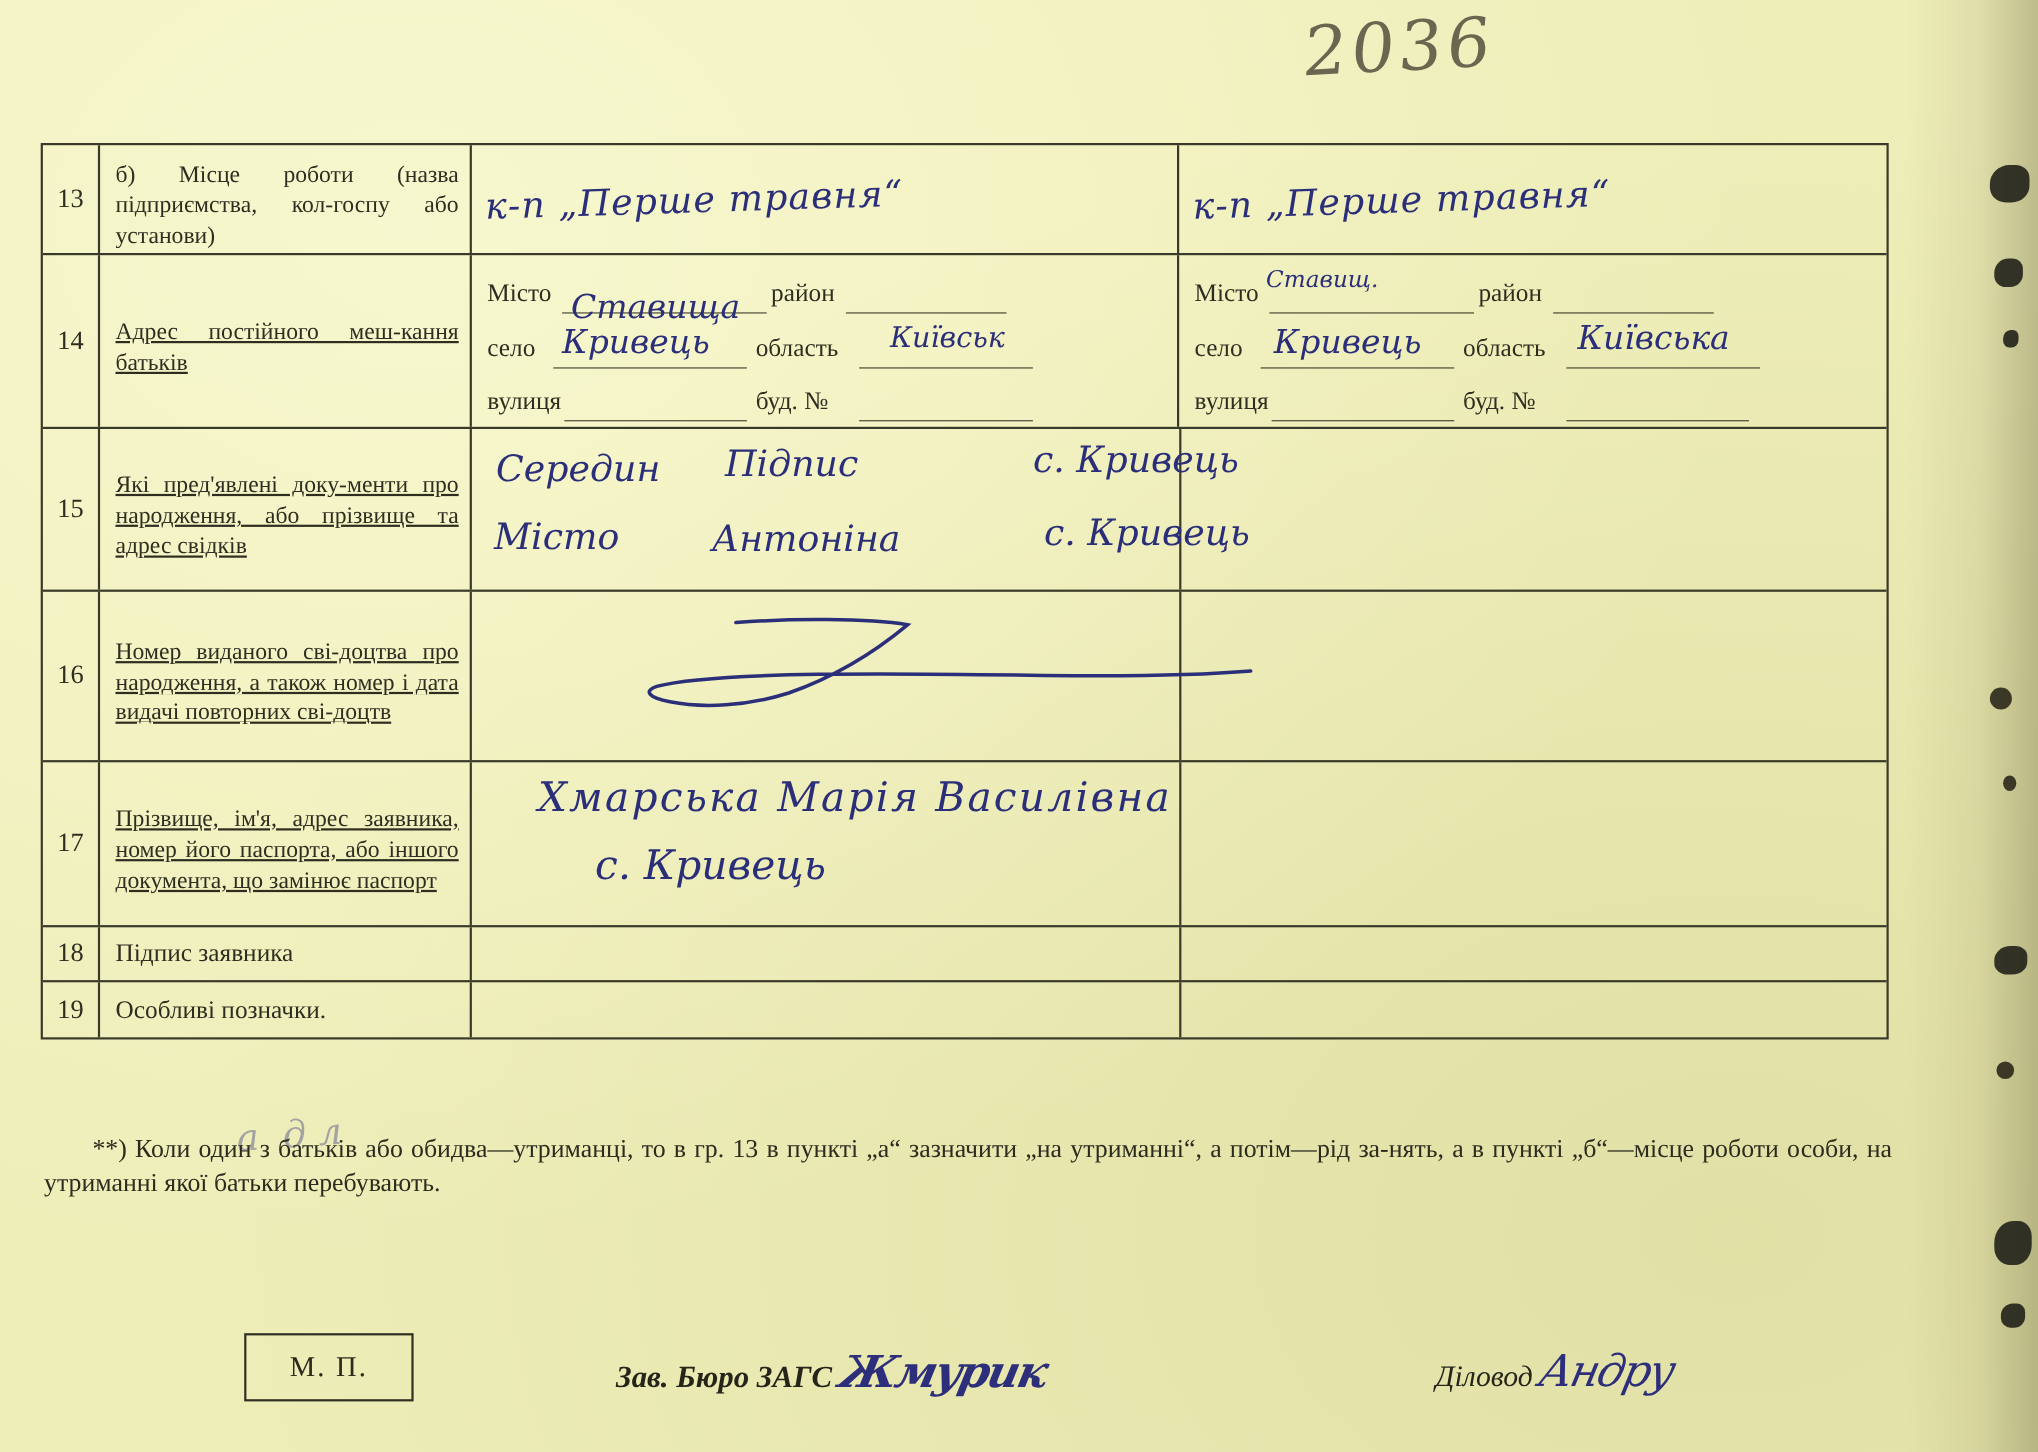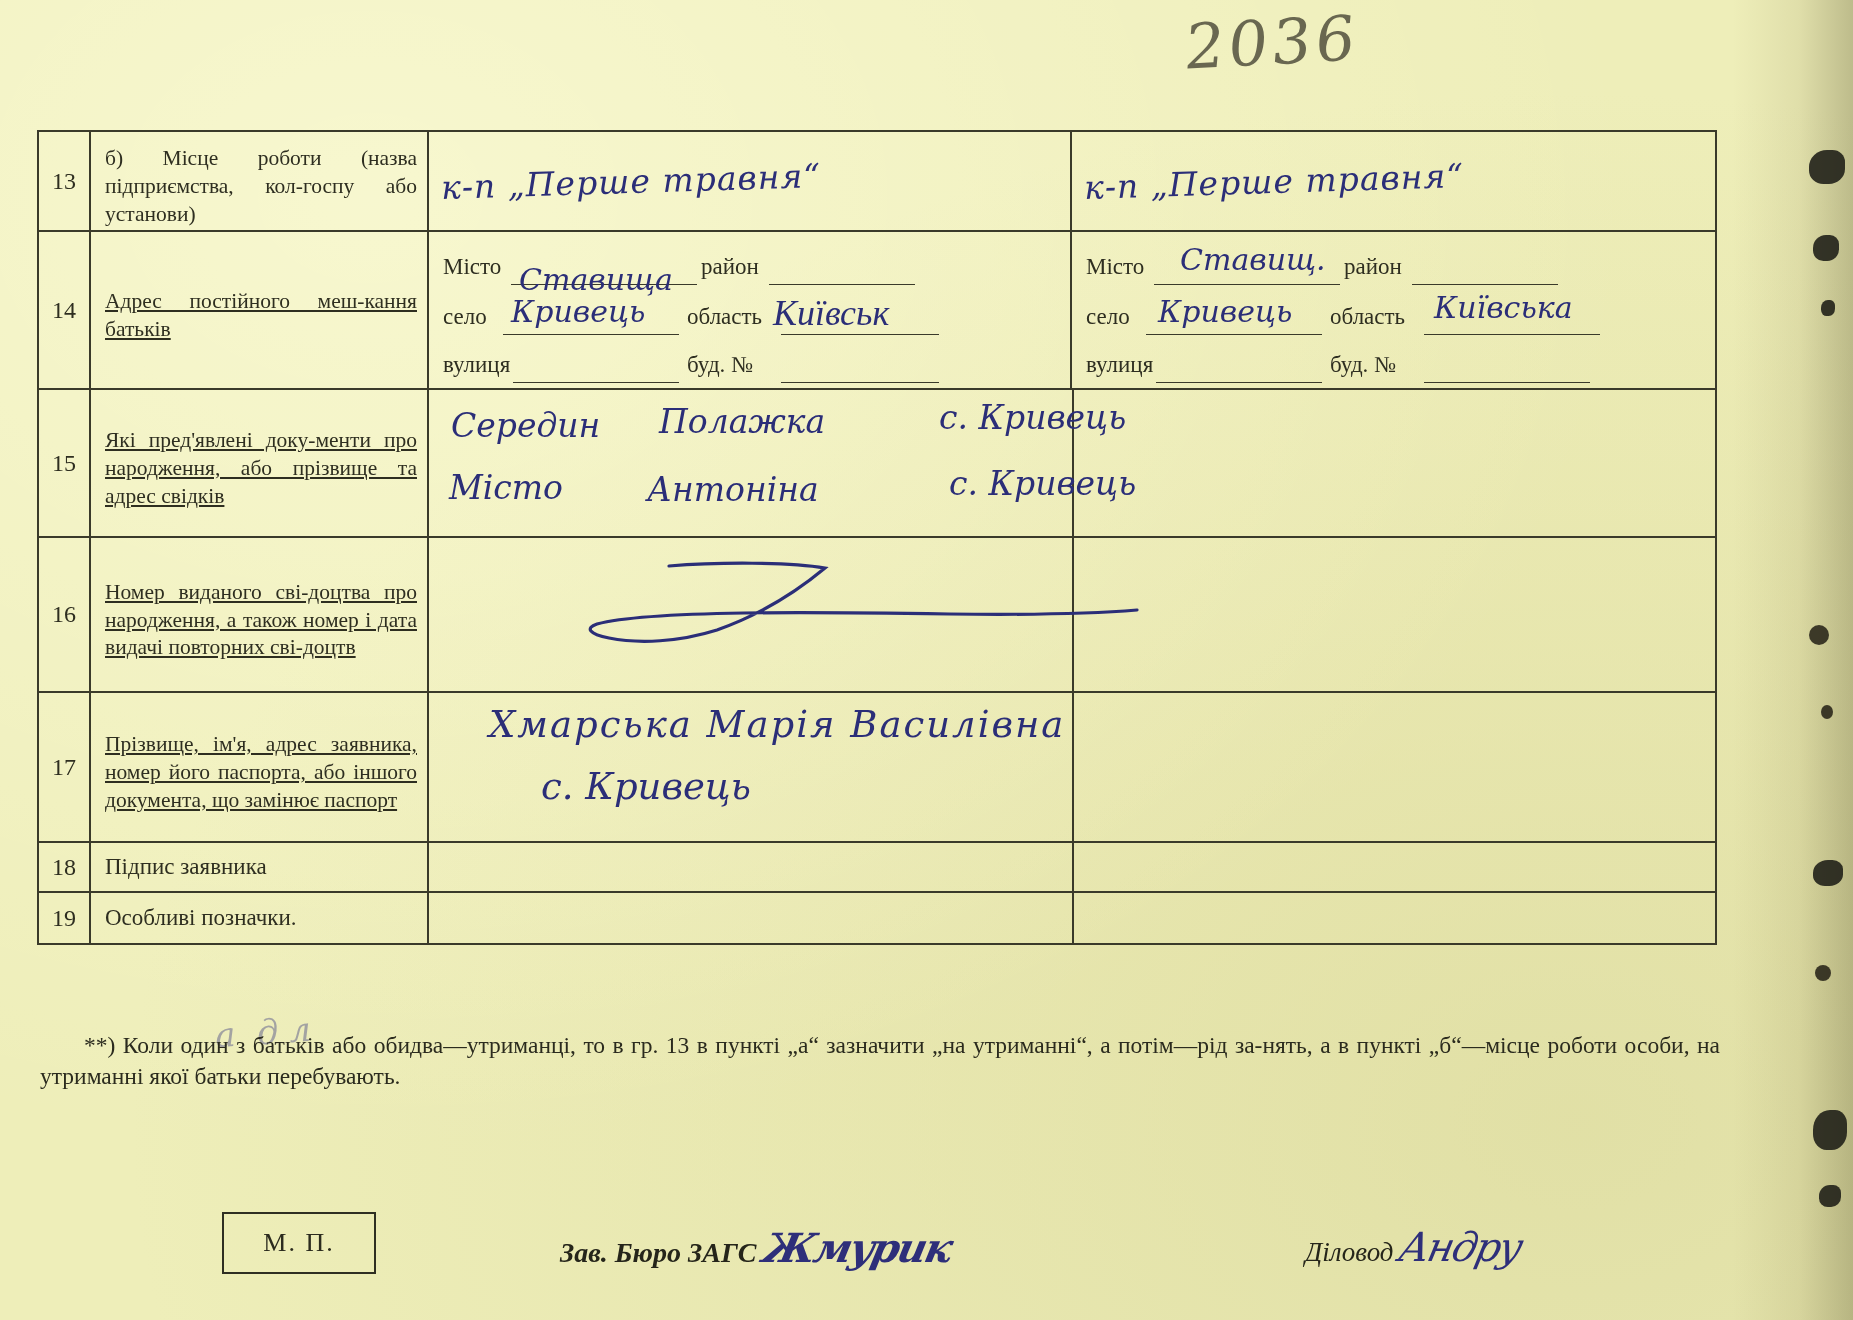--- a/index.html
+++ b/index.html
@@ -274,32 +274,32 @@
           <span class="ul" style="left:82px; top:52px; width:186px;"></span>
           <span class="hw" style="left:90px; top:10px; font-size:30px;margin-top:20px;">Ставища</span>
           <span class="addr" style="left:272px; top:22px;">район</span>
           <span class="ul" style="left:340px; top:52px; width:146px;"></span>
 
           <span class="addr" style="left:14px; top:72px;">село</span>
           <span class="ul" style="left:74px; top:102px; width:176px;"></span>
           <span class="hw" style="left:82px; top:62px; font-size:30px;">Кривець</span>
           <span class="addr" style="left:258px; top:72px;">область</span>
           <span class="ul" style="left:352px; top:102px; width:158px;"></span>
-          <span class="hw" style="left:344px; top:60px; font-size:36px;font-family:Liberation Serif, serif;">Київськ</span>
+          <span class="hw" style="left:380px; top:60px; font-size:26px;">Київськ</span>
 
           <span class="addr" style="left:14px; top:120px;">вулиця</span>
           <span class="ul" style="left:84px; top:150px; width:166px;"></span>
           <span class="addr" style="left:258px; top:120px;">буд. №</span>
           <span class="ul" style="left:352px; top:150px; width:158px;"></span>
         </div>
 
         <div class="half">
           <span class="addr" style="left:14px; top:22px;">Місто</span>
           <span class="ul" style="left:82px; top:52px; width:186px;"></span>
-          <span class="hw" style="left:108px; top:10px; font-size:30px;">Ставищ.</span>
+          <span class="hw" style="left:79px; top:10px; font-size:21px;">Ставищ.</span>
           <span class="addr" style="left:272px; top:22px;">район</span>
           <span class="ul" style="left:340px; top:52px; width:146px;"></span>
 
           <span class="addr" style="left:14px; top:72px;">село</span>
           <span class="ul" style="left:74px; top:102px; width:176px;"></span>
           <span class="hw" style="left:86px; top:62px; font-size:30px;">Кривець</span>
           <span class="addr" style="left:258px; top:72px;">область</span>
           <span class="ul" style="left:352px; top:102px; width:176px;"></span>
           <span class="hw" style="left:362px; top:58px; font-size:30px;">Київська</span>
 
@@ -310,21 +310,21 @@
         </div>
       </div>
     </div>
 
     <div class="row r15">
       <div class="c-num">15</div>
       <div class="c-label center">Які пред'явлені доку-менти про народження, або прізвище та адрес свідків</div>
       <div class="c-val">
         <span class="vline-half"></span>
         <span class="hw" style="left:22px; top:16px;">Середин</span>
-        <span class="hw" style="left:230px; top:12px;">Полажка</span>
+        <span class="hw" style="left:230px; top:12px;">Підпис</span>
         <span class="hw" style="left:510px; top:8px;">с. Кривець</span>
         <span class="hw" style="left:20px; top:78px;">Місто</span>
         <span class="hw" style="left:218px; top:80px;">Антоніна</span>
         <span class="hw" style="left:520px; top:74px;">с. Кривець</span>
       </div>
     </div>
 
     <div class="row r16">
       <div class="c-num">16</div>
       <div class="c-label center">Номер виданого сві-доцтва про народження, а також номер і дата видачі повторних сві-доцтв</div>

